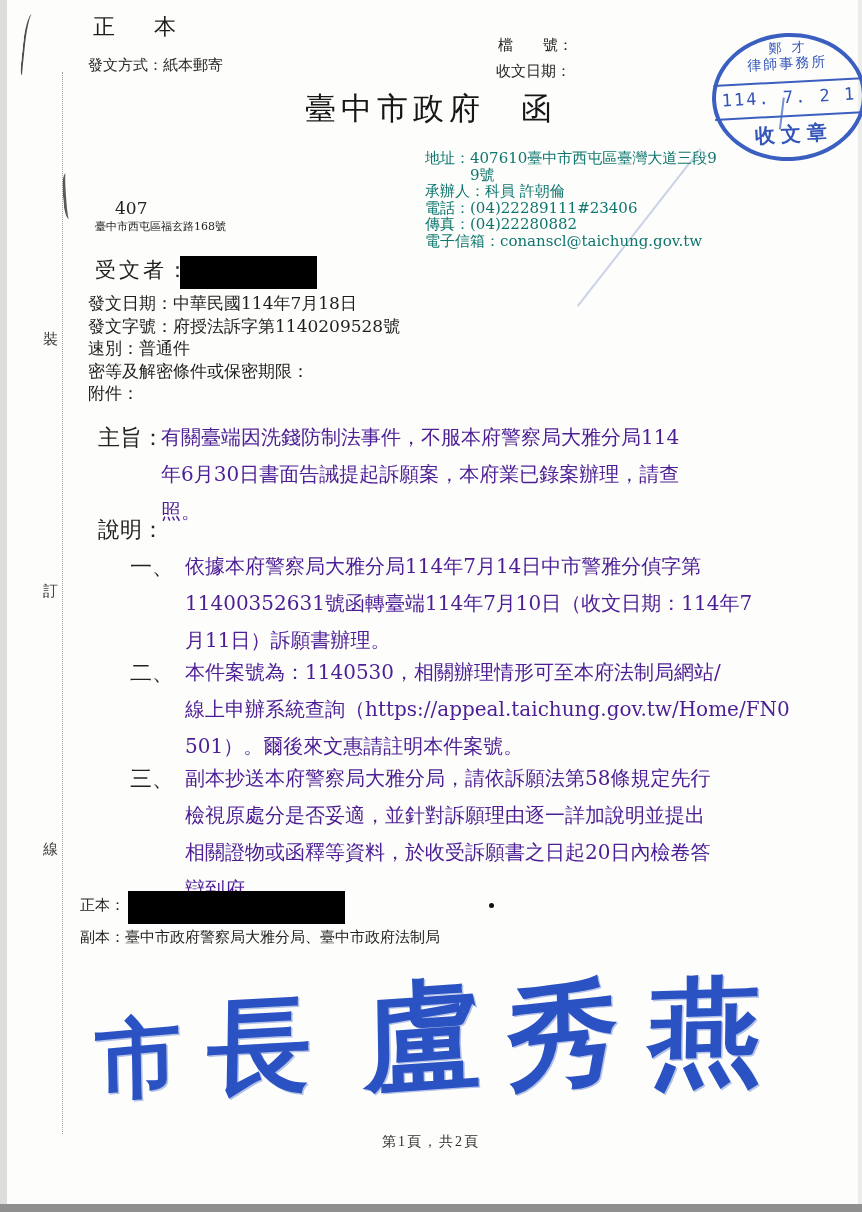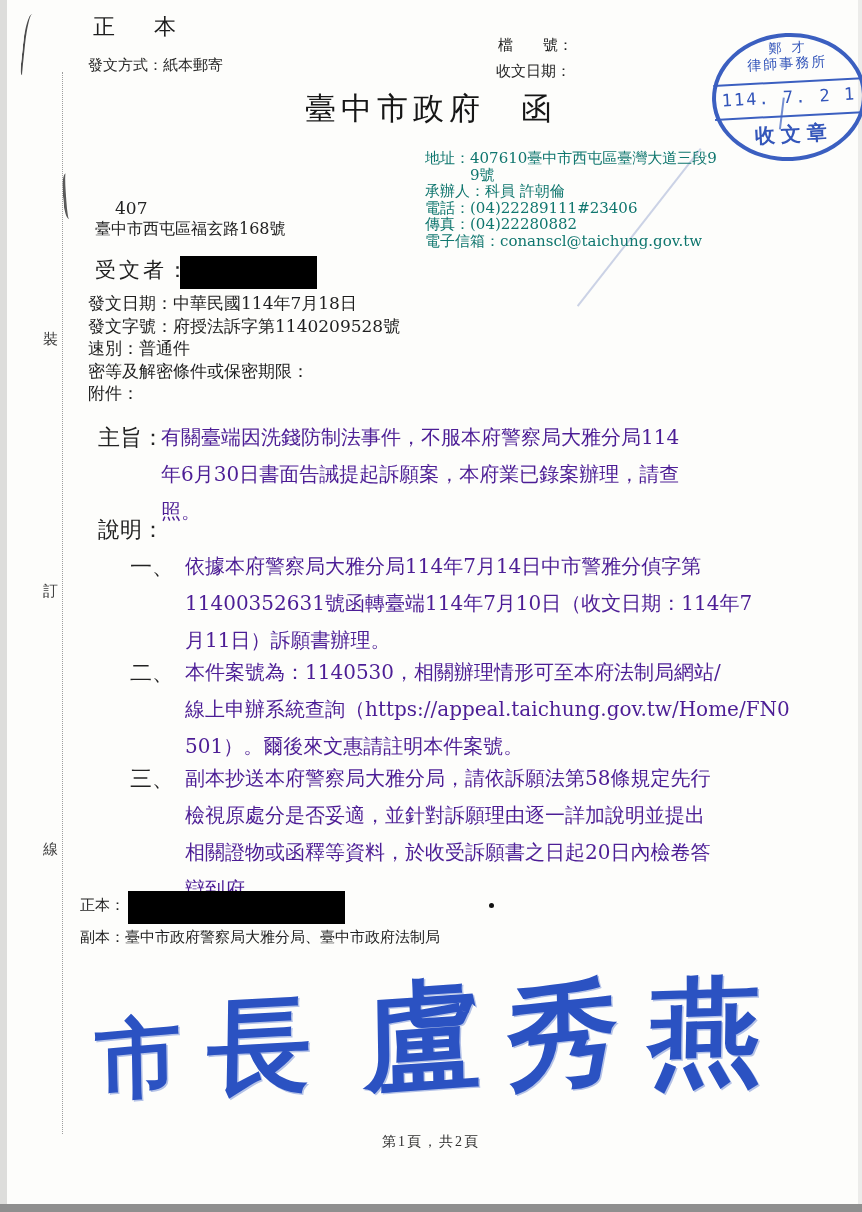--- a/index.html
+++ b/index.html
@@ -19,21 +19,21 @@
   .copy-type{left:93px;top:12px;font-size:22px;letter-spacing:16px;color:#1d1d1d;}
   .delivery{left:88px;top:56px;font-size:15px;color:#2a2a2a;}
   .file-label{left:498px;top:36px;font-size:15px;}
   .retention-label{left:496px;top:62px;font-size:15px;}
   .doc-title{left:0;right:0;top:88px;text-align:center;font-size:31px;letter-spacing:5px;color:#161616;}
 
   .agency{left:425px;top:150px;font-size:15px;line-height:16.5px;color:#0f766e;}
   .agency div{white-space:nowrap;}
 
   .postal{left:95px;top:198px;font-size:17px;margin-left:20px;}
-  .recipient-addr{left:95px;top:219px;font-size:16px;}
+  .recipient-addr{left:95px;top:219px;font-size:11px;}
 
   .recipient-row{left:95px;top:256px;font-size:21px;letter-spacing:3px;}
   .redact-recipient{position:absolute;left:180px;top:256px;width:137px;height:33px;background:#000;}
 
   .meta{left:88px;top:292px;font-size:17px;line-height:22.5px;color:#1f1f1f;}
   .meta div{white-space:nowrap;}
 
   .subject-block{left:98px;top:419px;display:flex;}
   .subject-label{font-size:22px;width:63px;flex:none;line-height:37px;}
   .body-lines div{white-space:nowrap;font-size:20px;line-height:37px;color:#4c1d95;}

